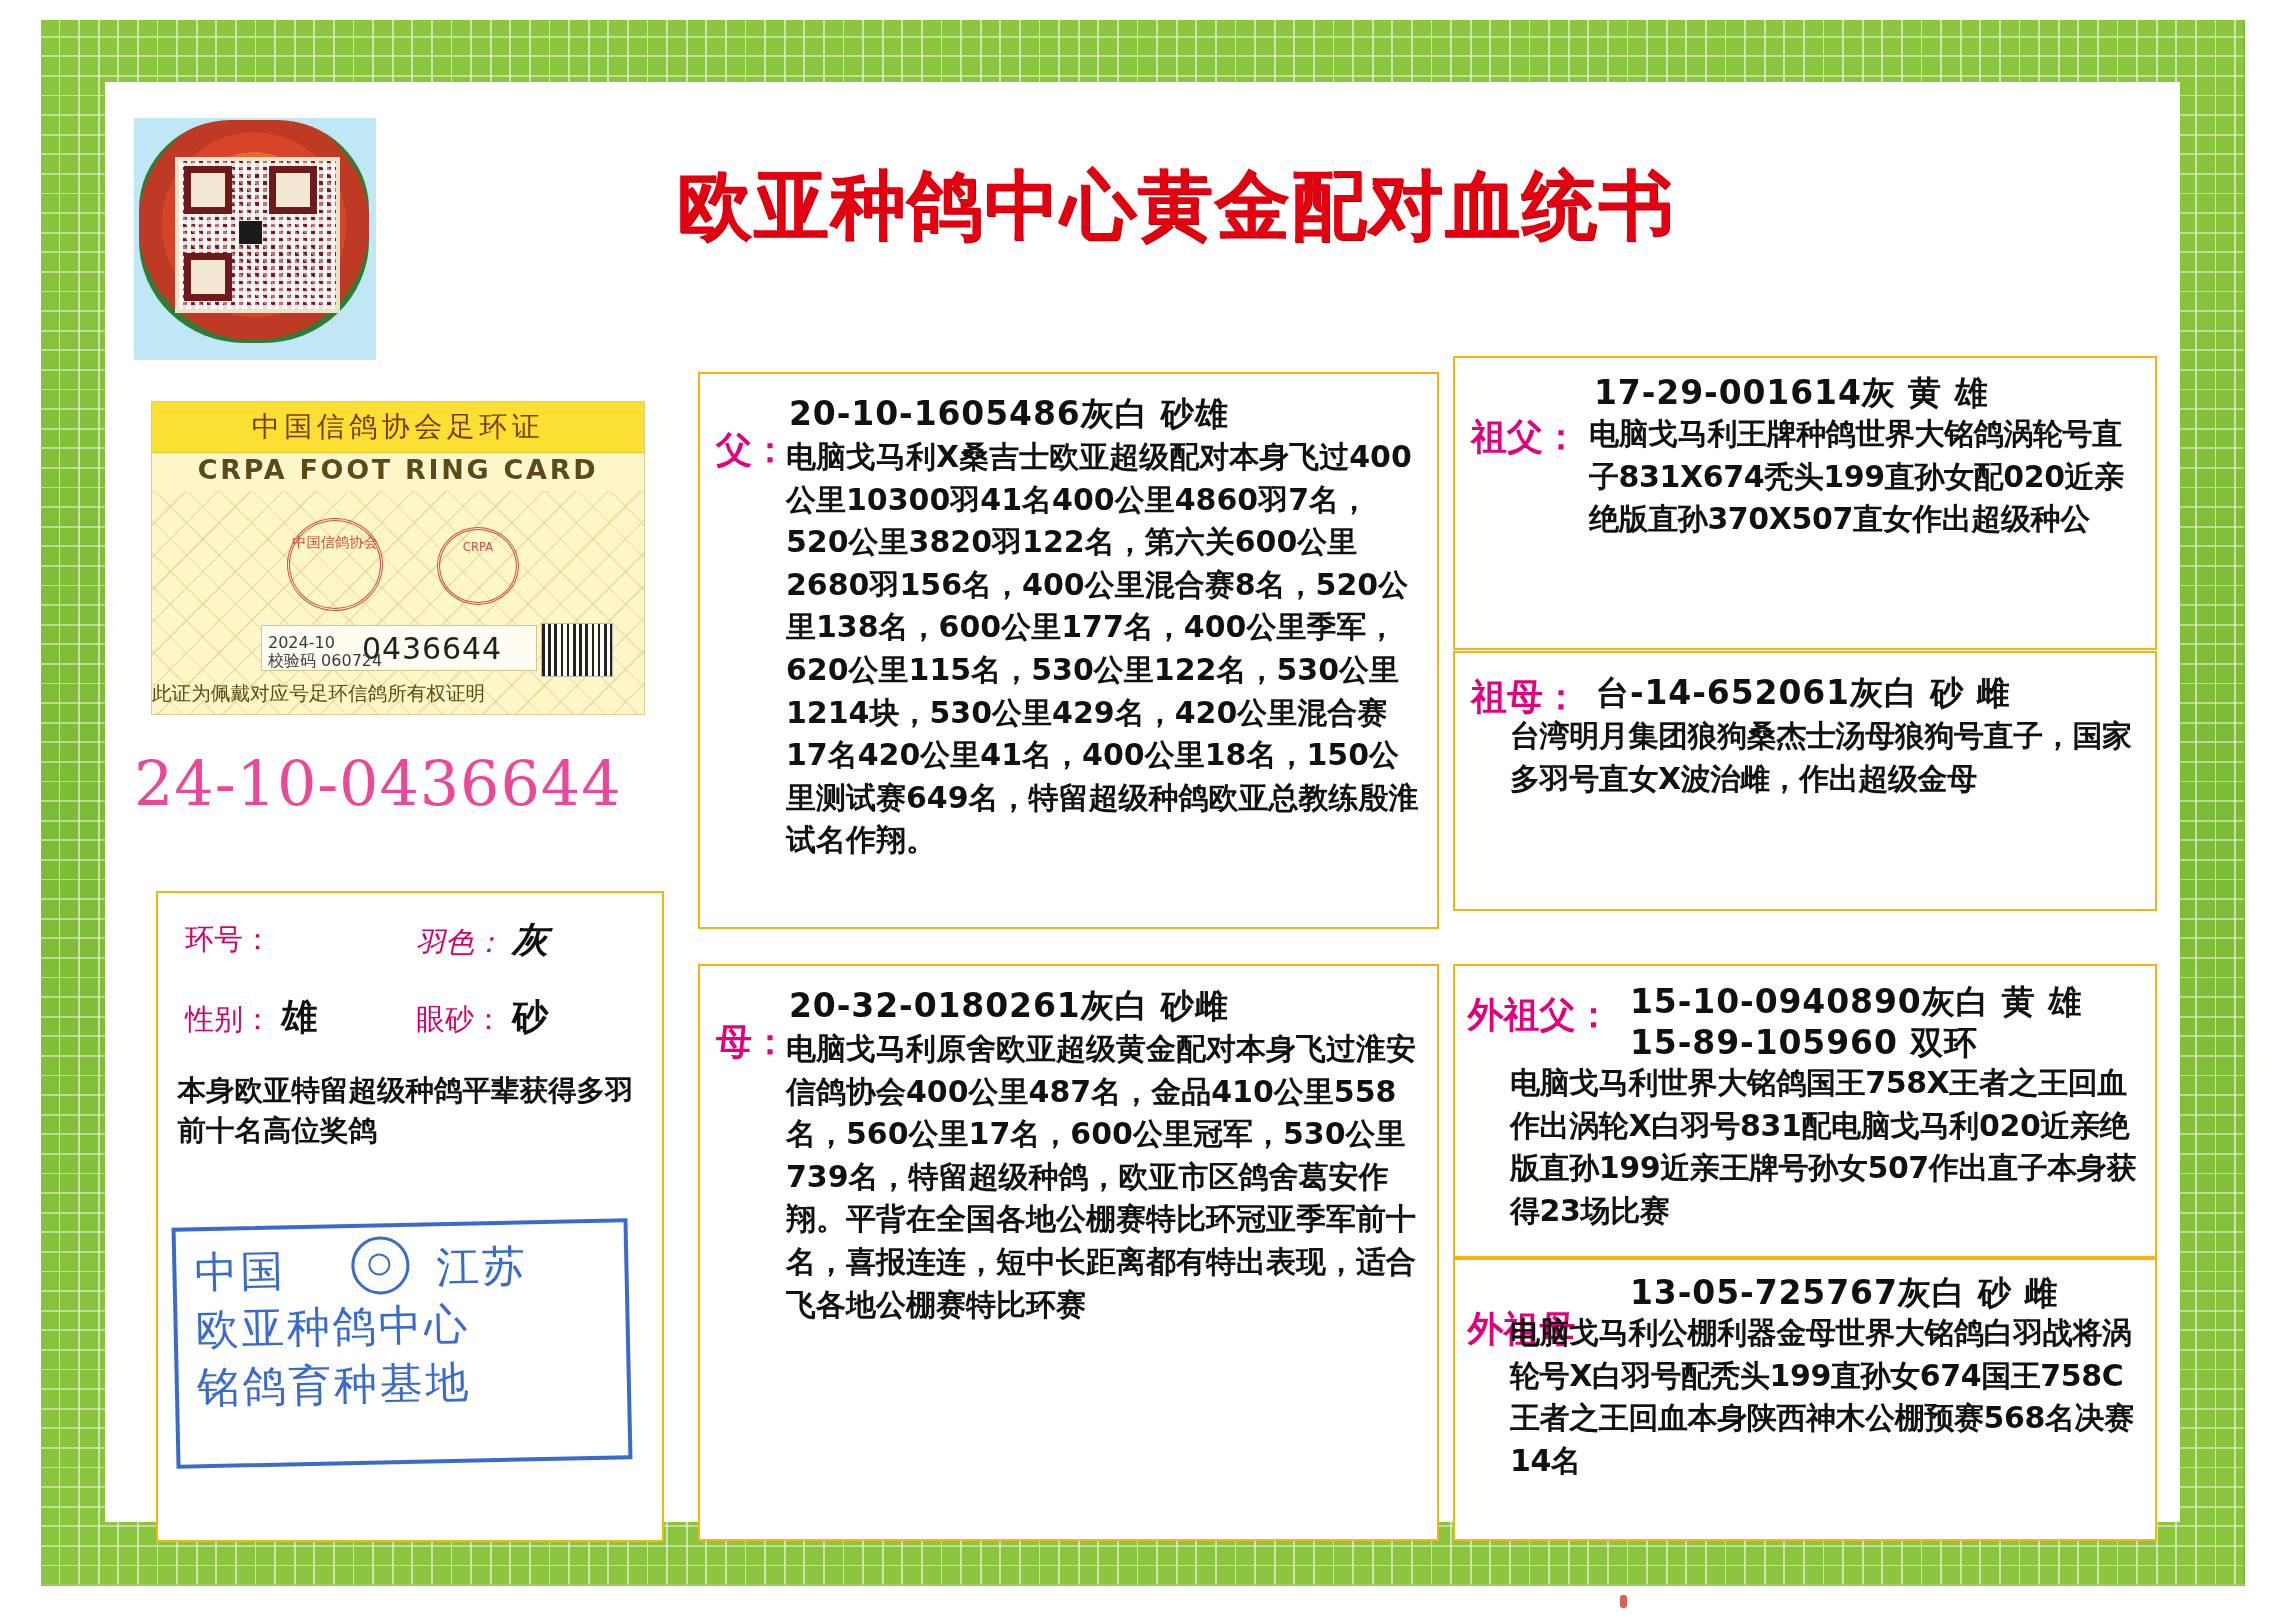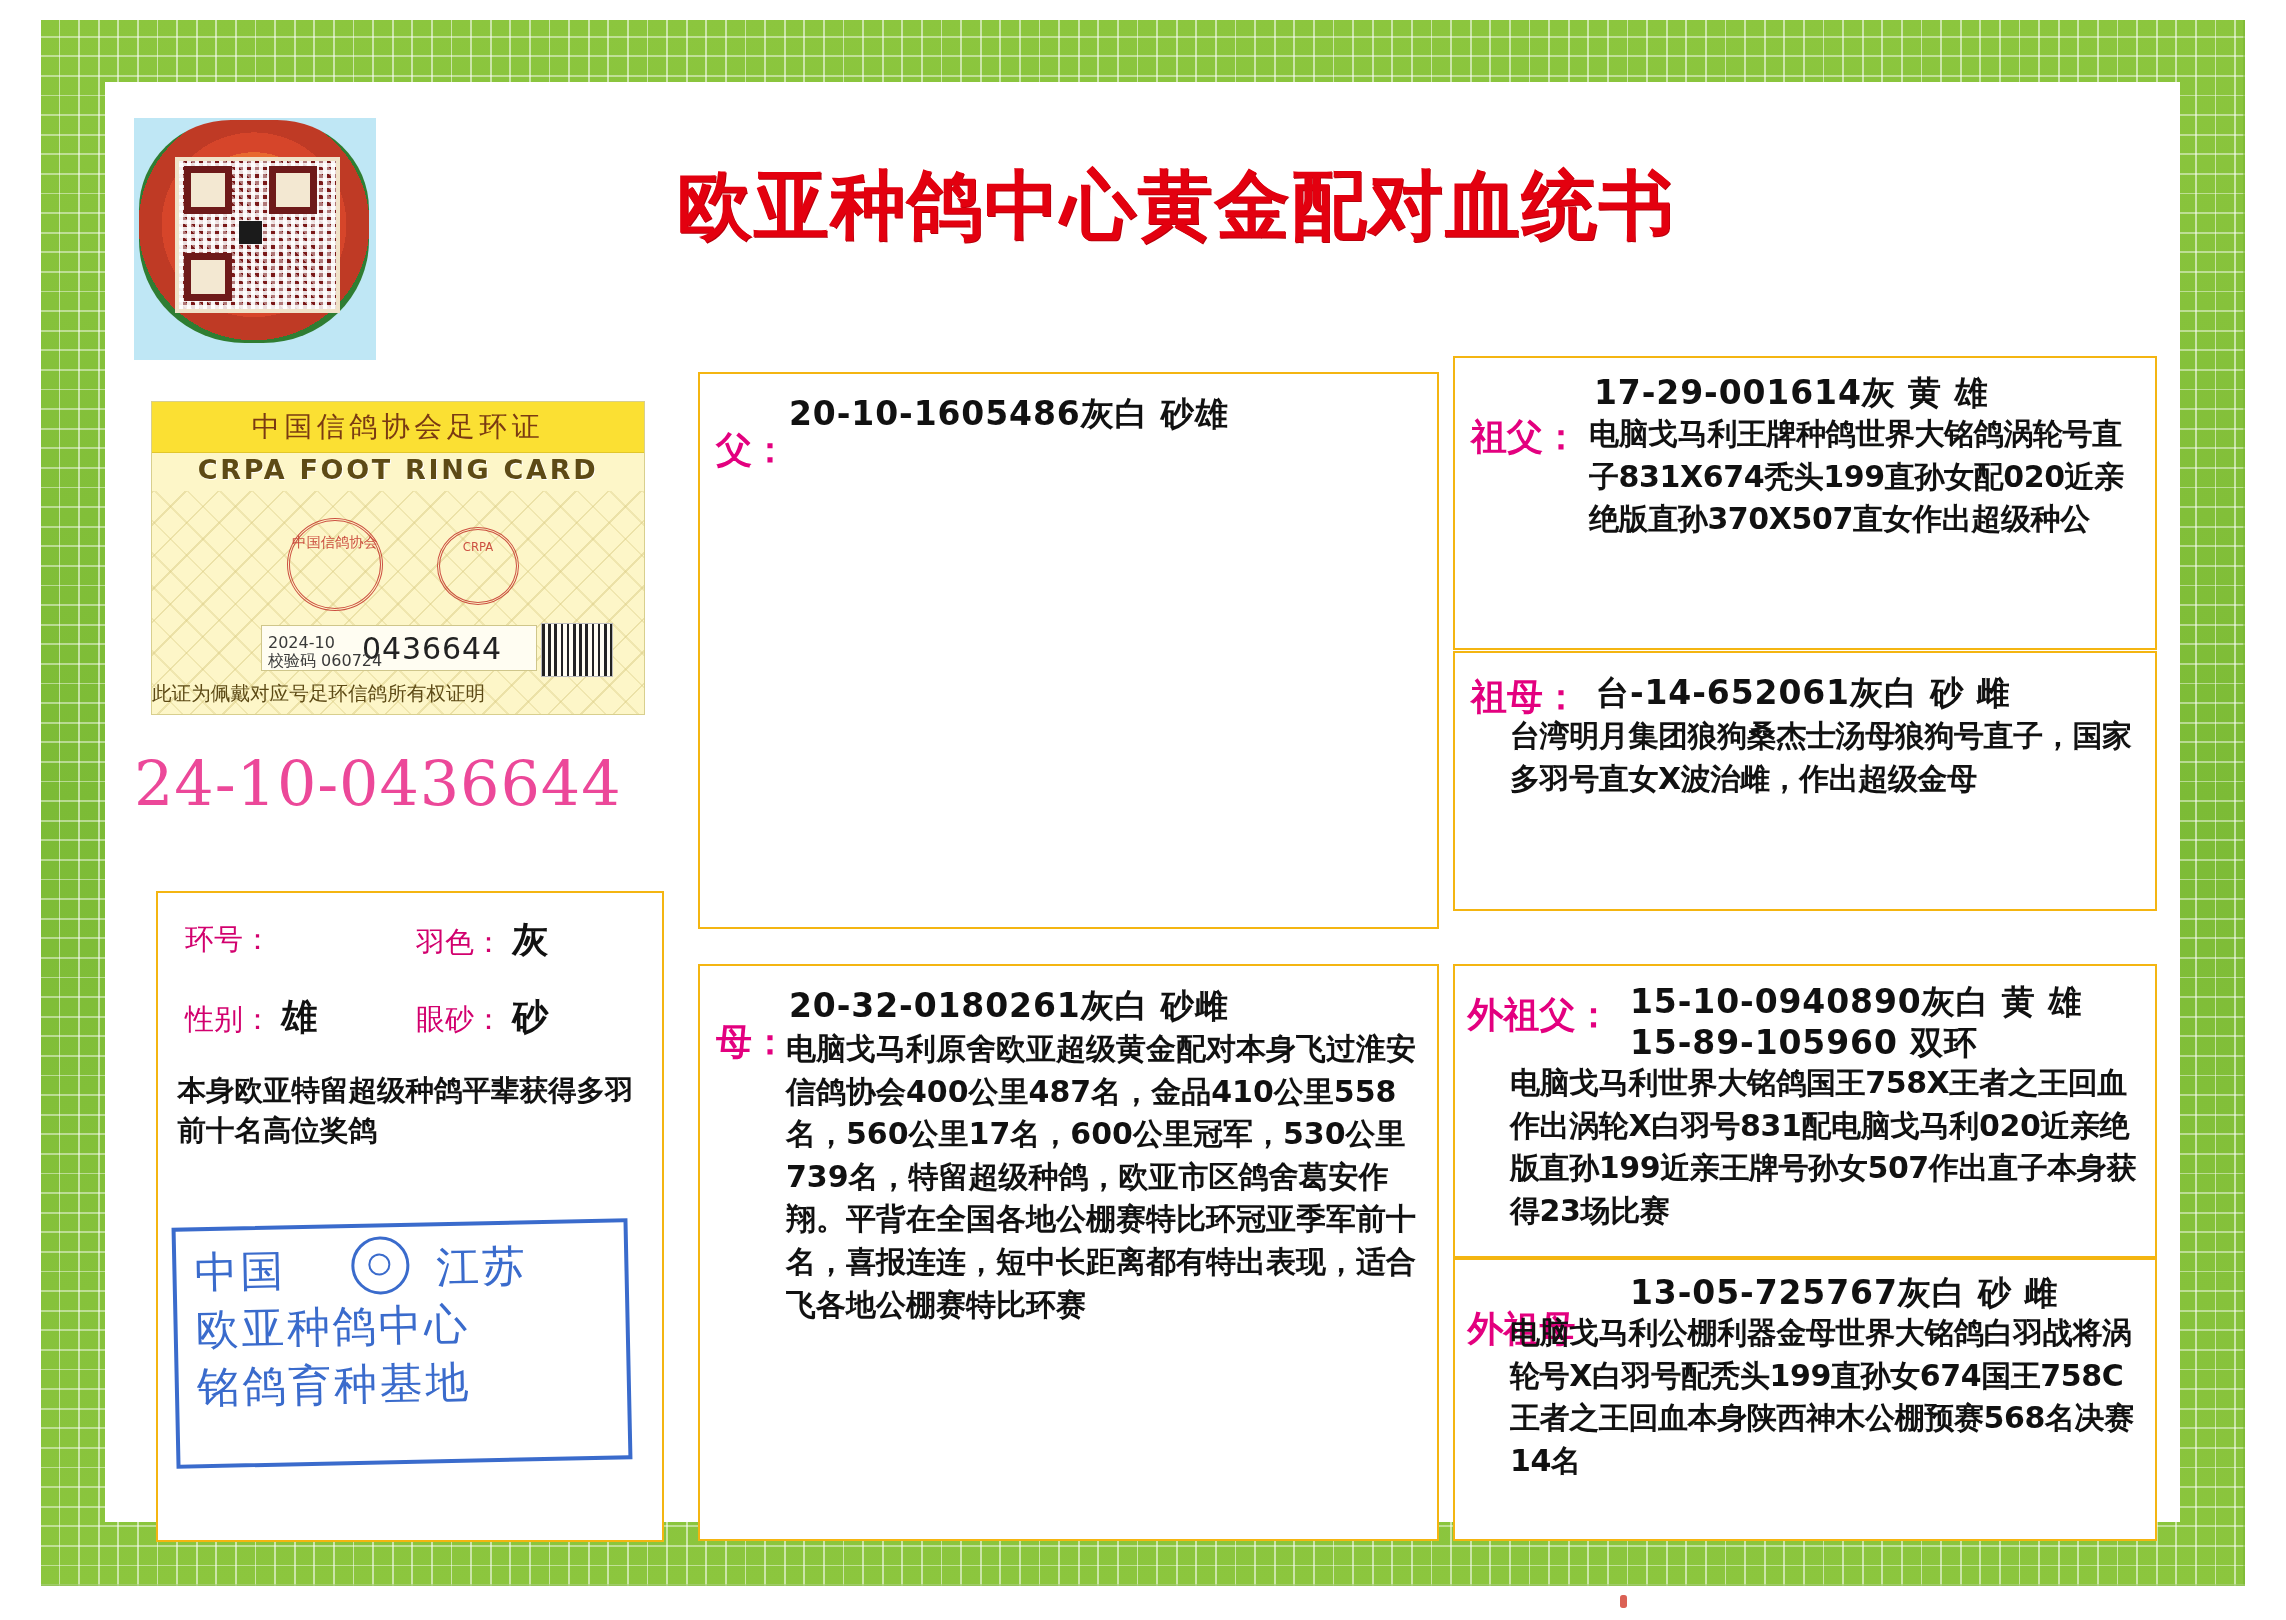--- a/index.html
+++ b/index.html
@@ -413,21 +413,21 @@
     <div class="rc-footnote">此证为佩戴对应号足环信鸽所有权证明</div>
   </div>
 
   <div class="big-ring-number">24-10-0436644</div>
 
   <div class="ybox box-left">
     <div class="kv-row" style="left:27px; top:23px;">
       <span>环号：</span>
       <span class="val"></span>
     </div>
-    <div class="kv-row" style="left:258px; top:23px;">
+    <div class="kv-row" style="left:258px; top:23px;font-style:italic;">
       <span>羽色：</span>
       <span class="val">灰</span>
     </div>
     <div class="kv-row" style="left:27px; top:100px;">
       <span>性别：</span>
       <span class="val">雄</span>
     </div>
     <div class="kv-row" style="left:258px; top:100px;">
       <span>眼砂：</span>
       <span class="val">砂</span>
@@ -441,20 +441,21 @@
         <span style="margin-left:134px;">江苏</span>
       </div>
       <div>欧亚种鸽中心</div>
       <div>铭鸽育种基地</div>
     </div>
   </div>
 
   <div class="ybox box-father">
     <div class="role-label" style="left:16px; top:52px;">父：</div>
     <div class="rec-head" style="left:89px; top:18px;">20-10-1605486灰白 砂雄</div>
+    <div class="rec-body" style="left:86px; top:62px; width:634px;">电脑戈马利X桑吉士欧亚超级配对本身飞过400公里10300羽41名400公里4860羽7名，520公里3820羽122名，第六关600公里2680羽156名，400公里混合赛8名，520公里138名，600公里177名，400公里季军，620公里115名，530公里122名，530公里1214块，530公里429名，420公里混合赛17名420公里41名，400公里18名，150公里测试赛649名，特留超级种鸽欧亚总教练殷淮试名作翔。</div>
   </div>
 
   <div class="ybox box-mother">
     <div class="role-label" style="left:16px; top:52px;">母：</div>
     <div class="rec-head" style="left:89px; top:18px;">20-32-0180261灰白 砂雌</div>
     <div class="rec-body" style="left:86px; top:62px; width:634px;">电脑戈马利原舍欧亚超级黄金配对本身飞过淮安信鸽协会400公里487名，金品410公里558名，560公里17名，600公里冠军，530公里739名，特留超级种鸽，欧亚市区鸽舍葛安作翔。平背在全国各地公棚赛特比环冠亚季军前十名，喜报连连，短中长距离都有特出表现，适合飞各地公棚赛特比环赛</div>
   </div>
 
   <div class="ybox box-gp">
     <div class="role-label" style="left:16px; top:55px;">祖父：</div>

